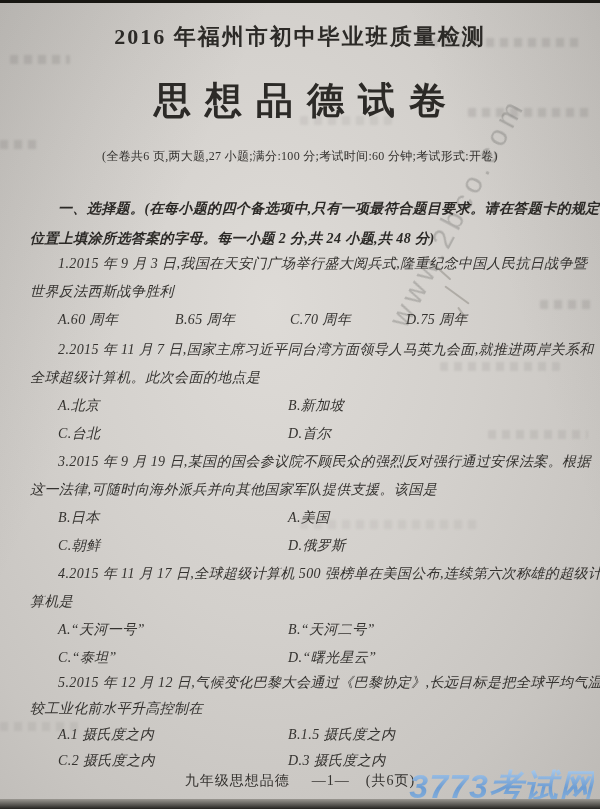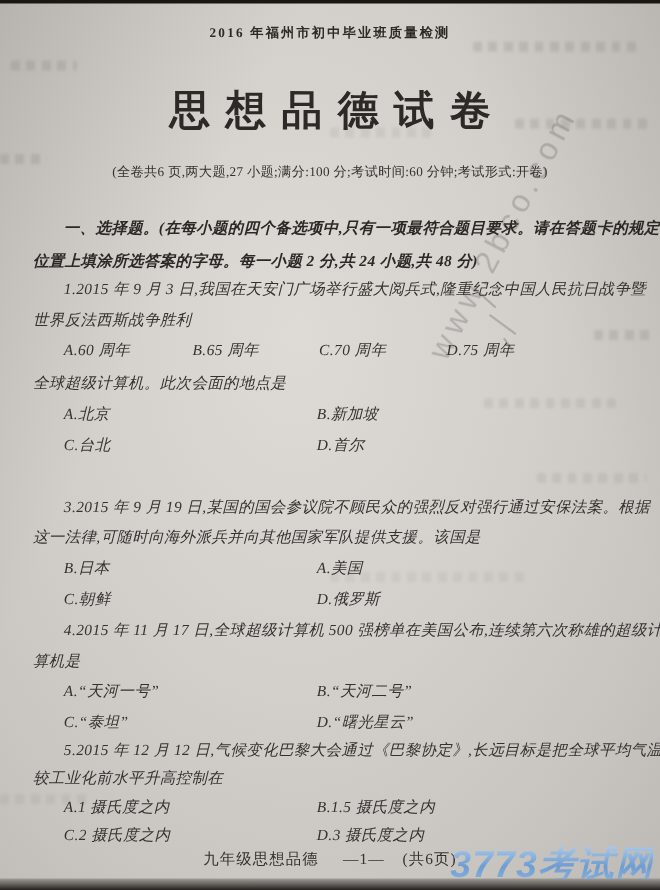--- a/index.html
+++ b/index.html
@@ -13,21 +13,21 @@
     background:
       linear-gradient(115deg, rgba(82,80,76,.16), rgba(82,80,76,0) 28%),
       linear-gradient(250deg, rgba(82,80,76,.10), rgba(82,80,76,0) 22%),
       radial-gradient(ellipse at 45% 38%, #dedbd7 0%, #d3d0cc 45%, #c8c5c1 78%, #bdbab6 100%);
   }
   .edge-top{position:absolute;left:0;top:0;width:100%;height:3px;background:#181713;}
   .edge-bottom{position:absolute;left:0;bottom:0;width:100%;height:10px;
     background:linear-gradient(180deg,#9b9892 0%, #565450 60%, #232220 100%);}
   .center{left:0;width:100%;text-align:center;}
   .abs{position:absolute;}
-  .exam-header{top:22px;font-size:12px;font-weight:bold;color:#2c2a27;letter-spacing:2px;}
+  .exam-header{top:22px;font-size:22px;font-weight:bold;color:#2c2a27;letter-spacing:2px;}
   .exam-title{top:76px;font-size:37px;font-weight:bold;color:#2c2a27;letter-spacing:14px;text-indent:14px;}
   .exam-info{top:148px;font-size:12px;color:#33312e;letter-spacing:.3px;}
   .content{left:30px;right:25px;font-style:italic;}
   .line{height:28px;line-height:28px;font-size:14px;color:#34322f;white-space:nowrap;letter-spacing:.4px;}
   .indent{text-indent:2em;}
   .bold{font-weight:bold;color:#2b2926;}
   .intro{top:194px;line-height:30px;}
   .intro .line{height:30px;line-height:30px;}
   .q1{top:250px;} .q2{top:336px;} .q3{top:448px;} .q4{top:560px;} .q5{top:670px;}
   .q5 .line{height:26px;line-height:26px;}
@@ -95,20 +95,21 @@
     <div class="line">世界反法西斯战争胜利</div>
     <div class="options opt-row4">
       <div class="line">A.60 周年</div>
       <div class="line">B.65 周年</div>
       <div class="line">C.70 周年</div>
       <div class="line">D.75 周年</div>
     </div>
   </div>
 
   <div class="abs content q2">
+    <div class="line indent">2.2015 年 11 月 7 日,国家主席习近平同台湾方面领导人马英九会面,就推进两岸关系和</div>
     <div class="line">全球超级计算机。此次会面的地点是</div>
     <div class="options opt-grid2">
       <div class="line">A.北京</div>
       <div class="line">B.新加坡</div>
       <div class="line">C.台北</div>
       <div class="line">D.首尔</div>
     </div>
   </div>
 
   <div class="abs content q3">

